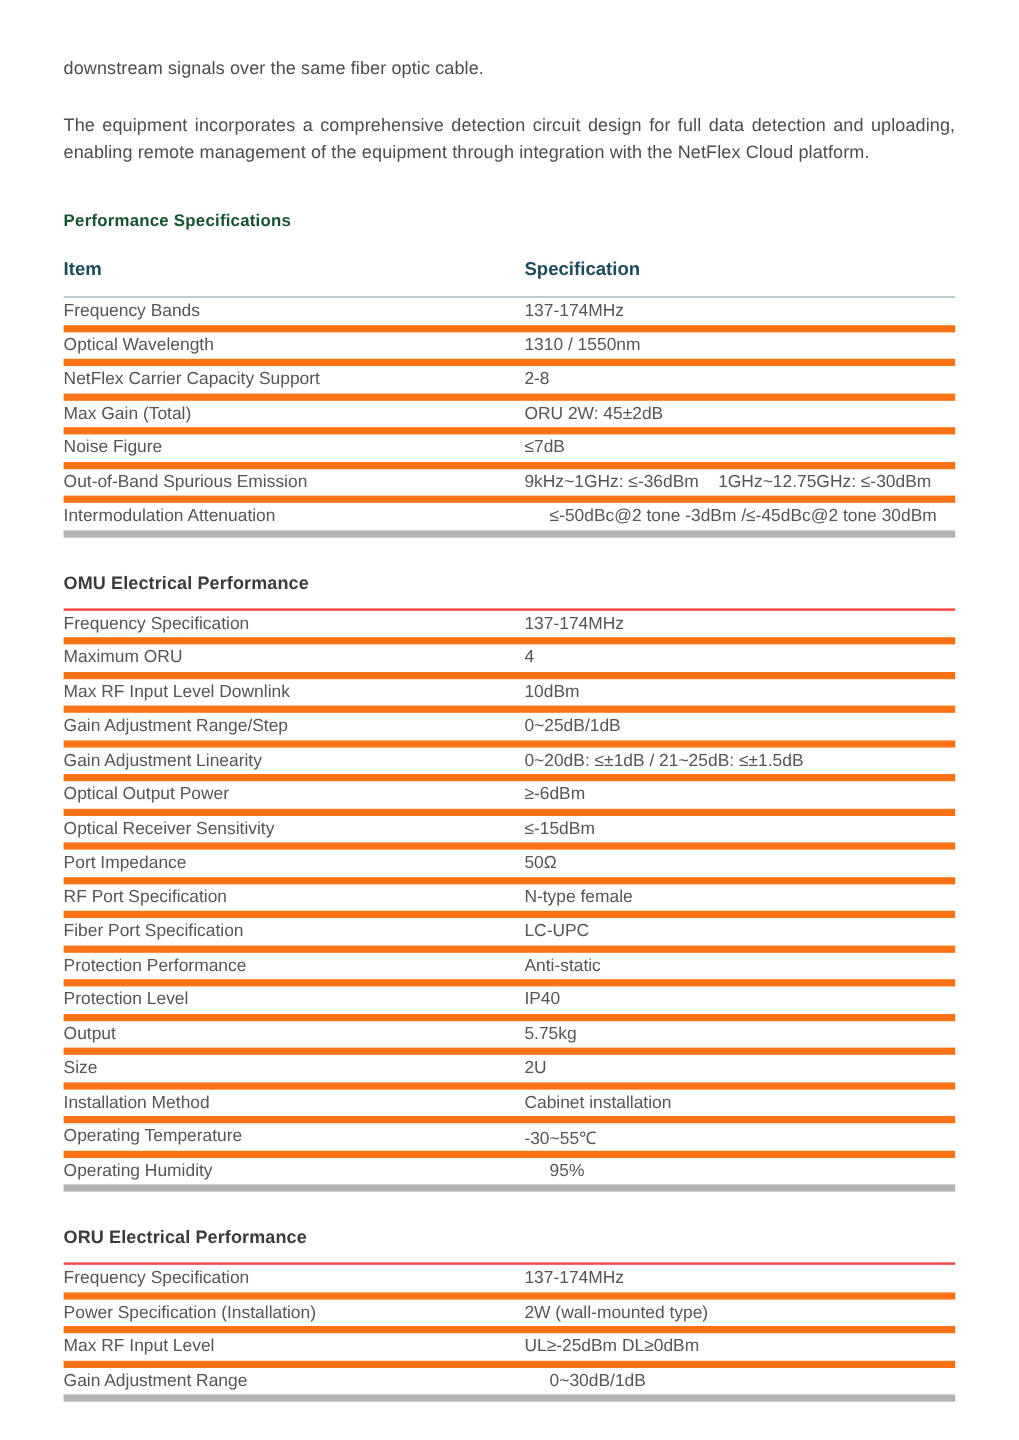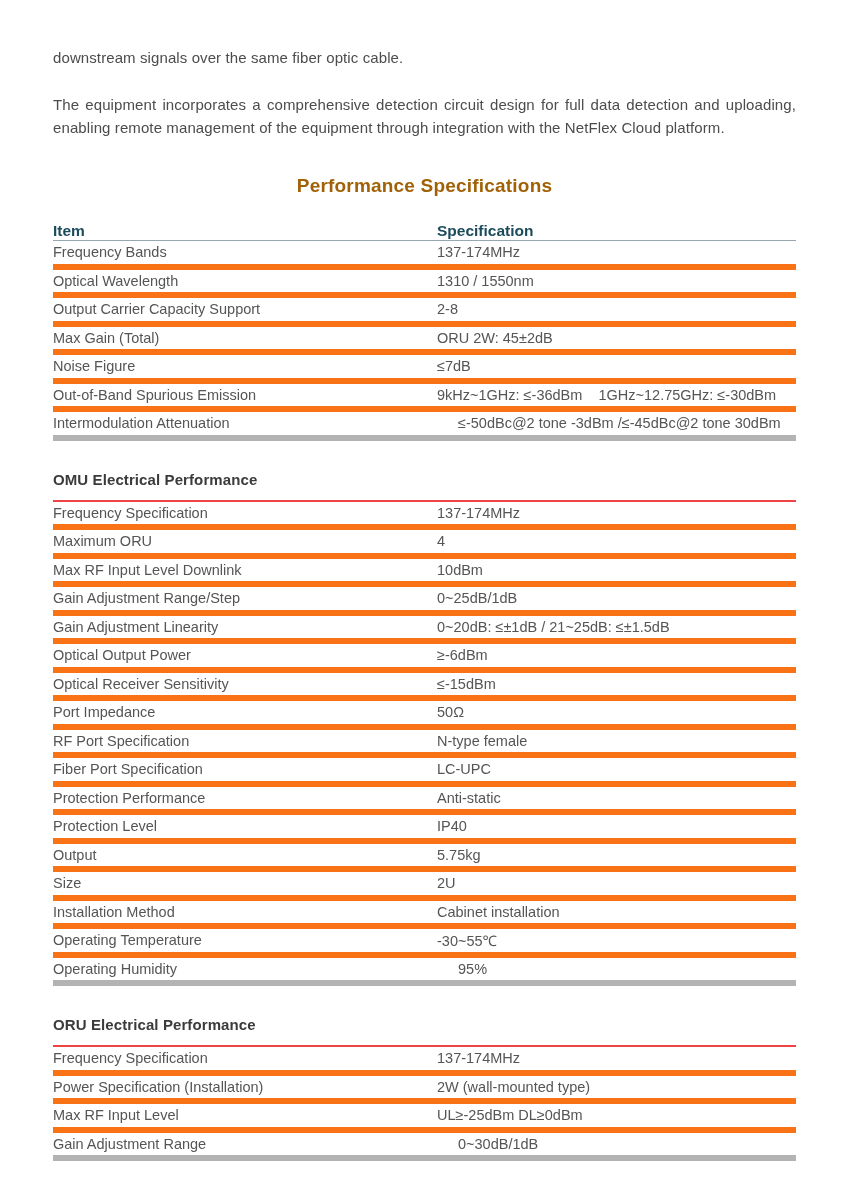--- a/index.html
+++ b/index.html
@@ -19,28 +19,28 @@
   .intro p {
     margin: 0 0 24px 0;
     font-size: 15px;
     line-height: 23px;
     color: #4c4c4c;
     text-align: justify;
     letter-spacing: 0.1px;
   }
   .section-title {
     margin: 36px 0 25px 0;
-    font-size: 19px;
+    font-size: 14px;
     font-weight: bold;
-    color: #a16207;
+    color: #14532d;
     letter-spacing: 0.2px;
-    text-align: center;
   }
   .table-head {
     display: flex;
+    padding-bottom: 13px;
     border-bottom: 1px solid #95a7b0;
   }
   .table-head .hcell {
     font-size: 15.5px;
     font-weight: bold;
     color: #1c4c5c;
   }
   .cell-item { flex: 0 0 384px; }
   .cell-spec { flex: 1 1 auto; }
   .spec-rows { display: block; }
@@ -90,21 +90,21 @@
           <div class="rcell cell-item">Frequency Bands</div>
           <div class="rcell cell-spec">137-174MHz</div>
         </div>
 
         <div class="spec-row">
           <div class="rcell cell-item">Optical Wavelength</div>
           <div class="rcell cell-spec">1310 / 1550nm</div>
         </div>
 
         <div class="spec-row">
-          <div class="rcell cell-item">Output Carrier Capacity Support</div>
+          <div class="rcell cell-item">NetFlex Carrier Capacity Support</div>
           <div class="rcell cell-spec">2-8</div>
         </div>
 
         <div class="spec-row">
           <div class="rcell cell-item">Max Gain (Total)</div>
           <div class="rcell cell-spec">ORU 2W: 45±2dB</div>
         </div>
 
         <div class="spec-row">
           <div class="rcell cell-item">Noise Figure</div>

